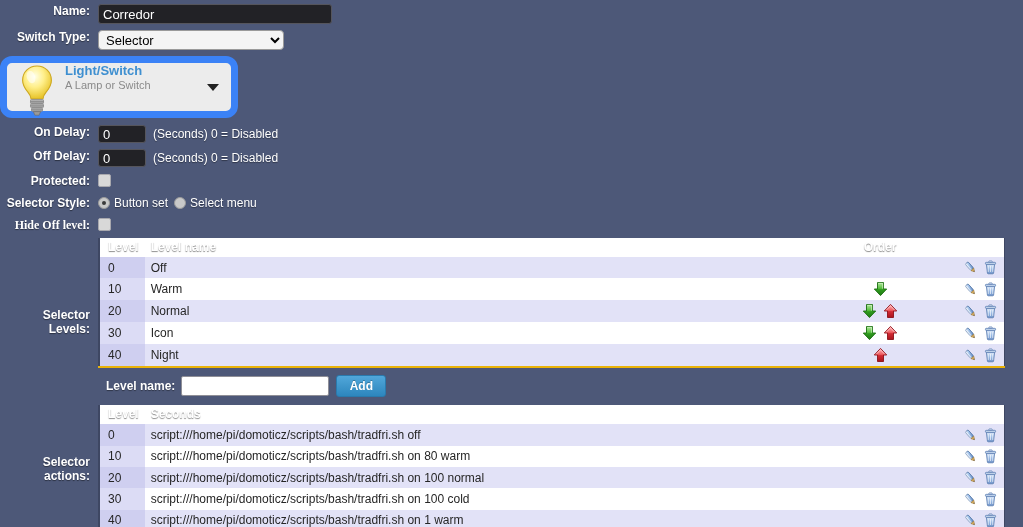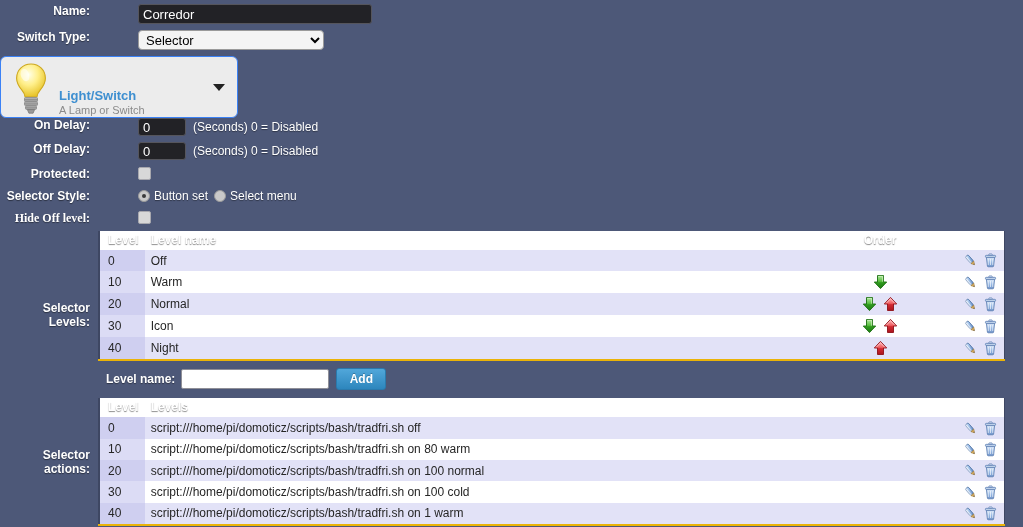--- a/index.html
+++ b/index.html
@@ -19,21 +19,20 @@
     position: relative;
     width: 1023px;
     height: 527px;
   }
 
   
   .row {
     display: flex;
     align-items: flex-start;
     width: 100%;
-    gap: 40px;
   }
   .lbl {
     width: 98px;
     min-width: 98px;
     text-align: right;
     padding-right: 8px;
     box-sizing: border-box;
     color: #ffffff;
     font-weight: bold;
     font-size: 12px;
@@ -79,24 +78,24 @@
     font-size: 12px;
     margin-left: 7px;
     text-shadow: 0 1px 1px rgba(0,0,0,0.4);
   }
 
   
   .icon-select {
     width: 238px;
     height: 62px;
     background: #ececec;
-    border: 1px solid #3b82f6;
-    border-radius: 6px;
+    border: 7px solid #3b82f6;
+    border-radius: 12px;
     display: flex;
-    align-items: flex-end;
+    align-items: flex-start;
     padding: 0 8px;
     box-sizing: border-box;
     position: relative;
   }
   .bulb {
     width: 44px;
     min-width: 44px;
     height: 56px;
     position: relative;
   }
@@ -387,21 +386,21 @@
         </div>
         <div class="icon-text">
           <div class="icon-title">Light/Switch</div>
           <div class="icon-sub">A Lamp or Switch</div>
         </div>
         <span class="caret"></span>
       </div>
     </div>
   </div>
 
-  <div class="row" style="">
+  <div class="row" style="margin-top:7px;">
     <div class="lbl">On Delay:</div>
     <div class="fld">
       <input class="txt-dark delay-input" type="text" value="0" style="">
       <span class="hint">(Seconds) 0 = Disabled</span>
     </div>
   </div>
 
   <div class="row" style="margin-top:6px;">
     <div class="lbl">Off Delay:</div>
     <div class="fld">
@@ -520,21 +519,21 @@
     </div>
   </div>
 
   <div class="sec">
     <div class="seclbl">Selector actions:</div>
     <div class="secbody">
       <table class="grid">
         <thead>
           <tr>
             <th class="c-lvl">Level</th>
-            <th>Levels</th>
+            <th>Seconds</th>
             <th class="c-act"></th>
           </tr>
         </thead>
         <tbody id="actions-body">
             <tr class="odd">
               <td class="lvl">0</td>
               <td>script:///home/pi/domoticz/scripts/bash/tradfri.sh off</td>
               <td class="acts"><svg class="ico" width="15" height="15" viewBox="0 0 16 16">
                   <use href="#sym-pencil"></use>
                 </svg><svg class="ico" width="15" height="15" viewBox="0 0 16 16">

